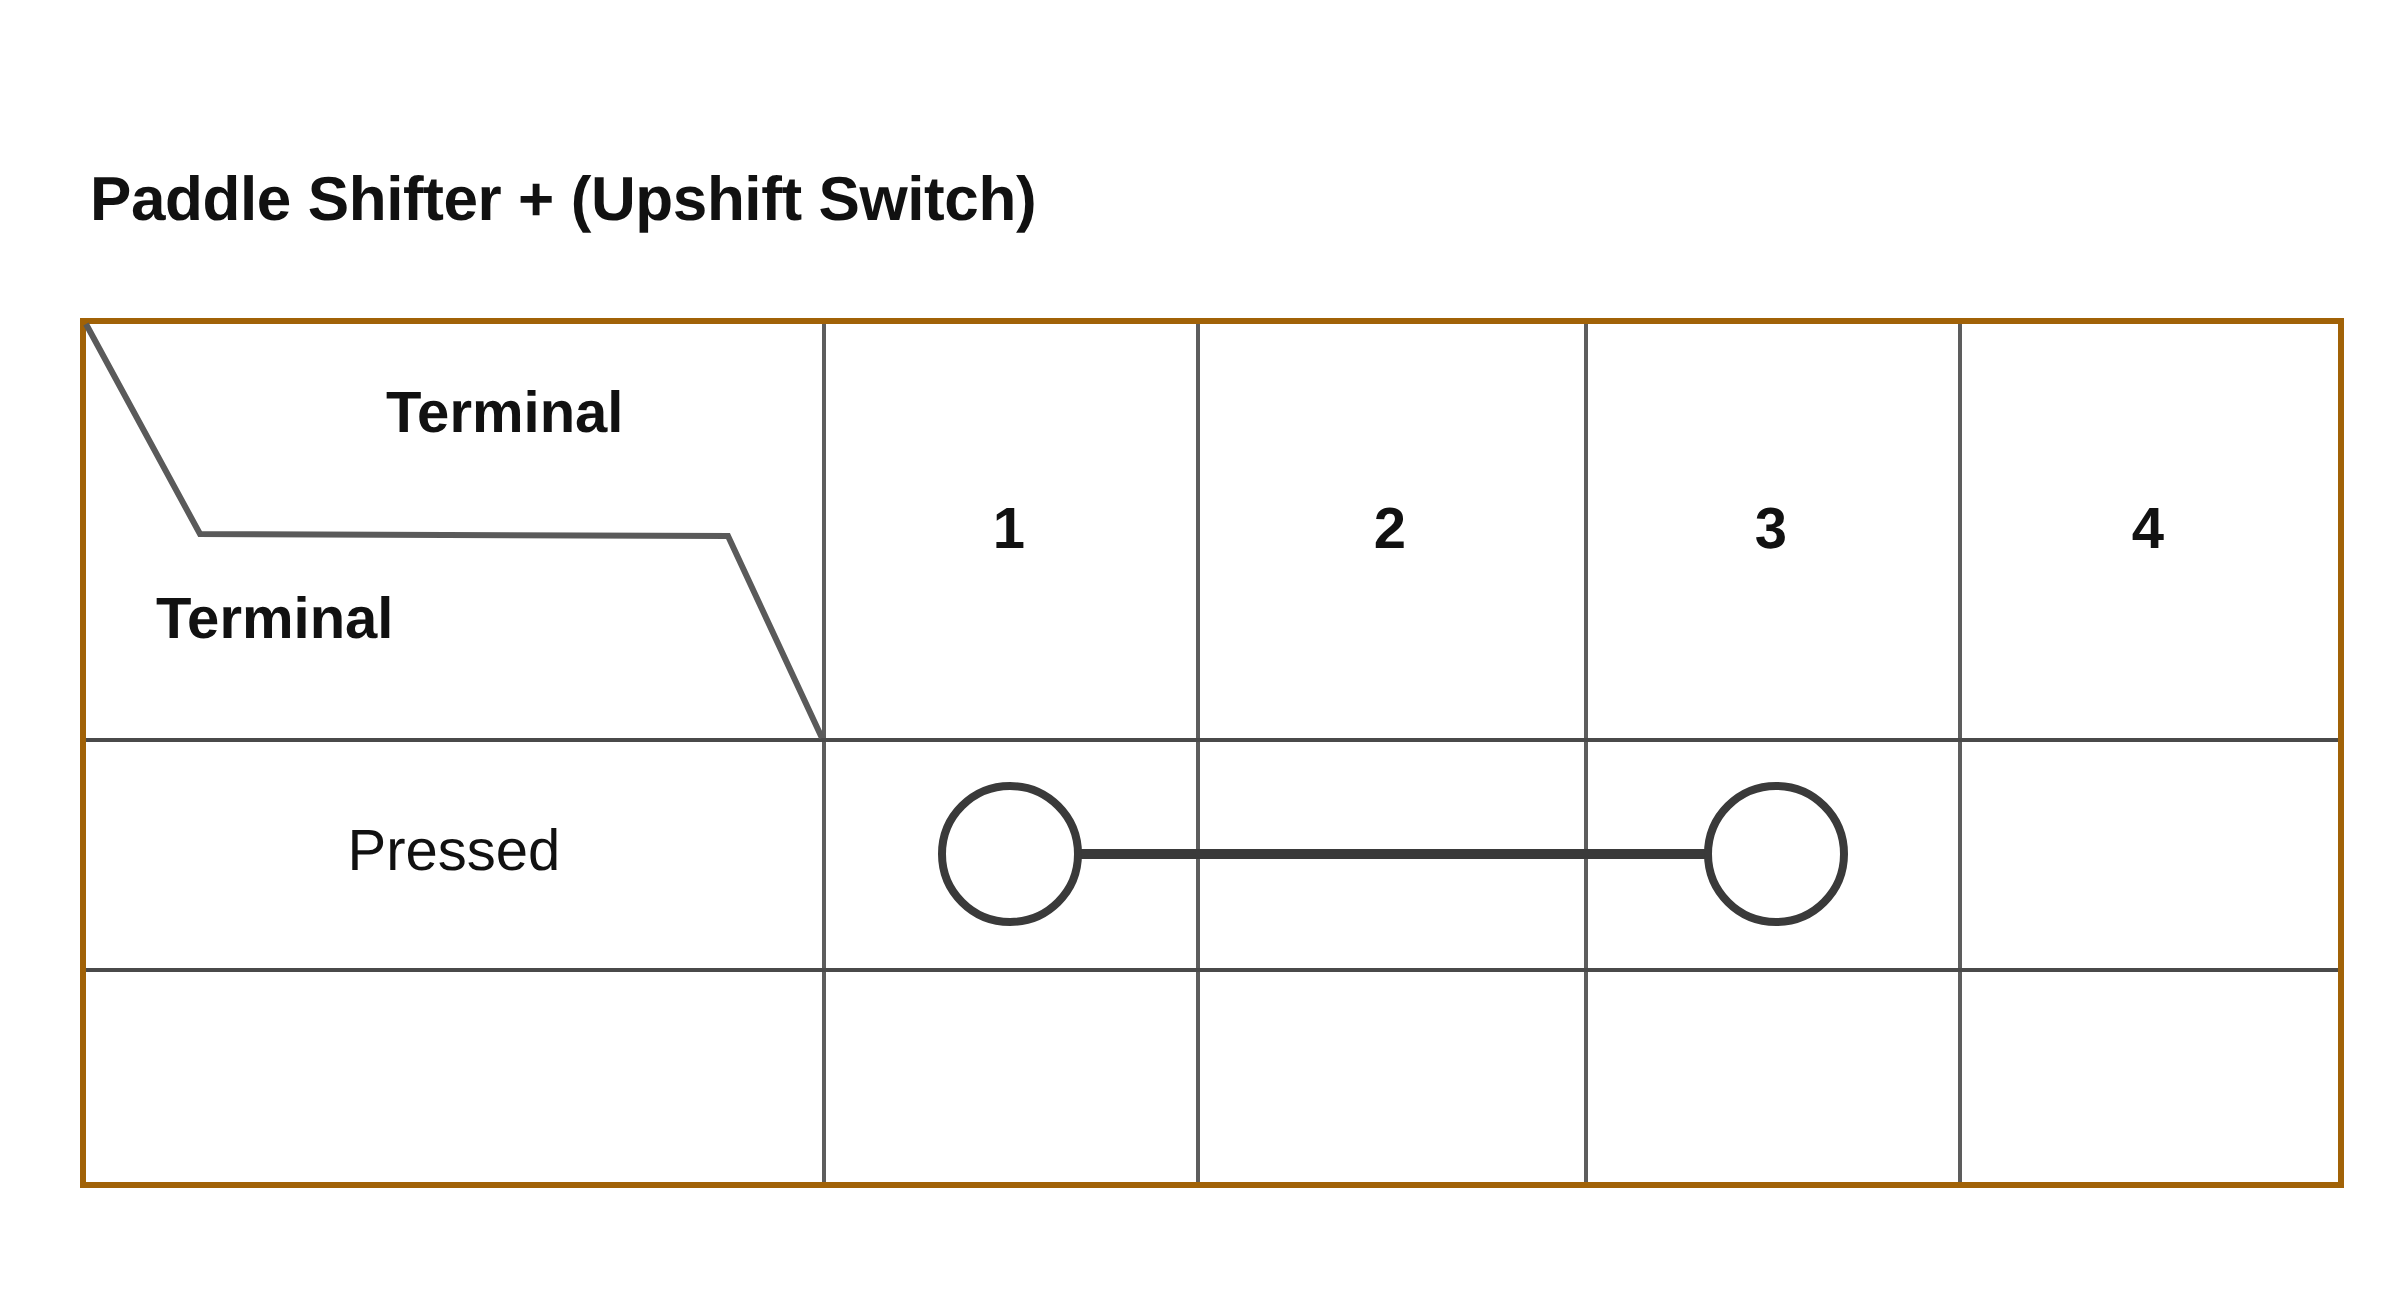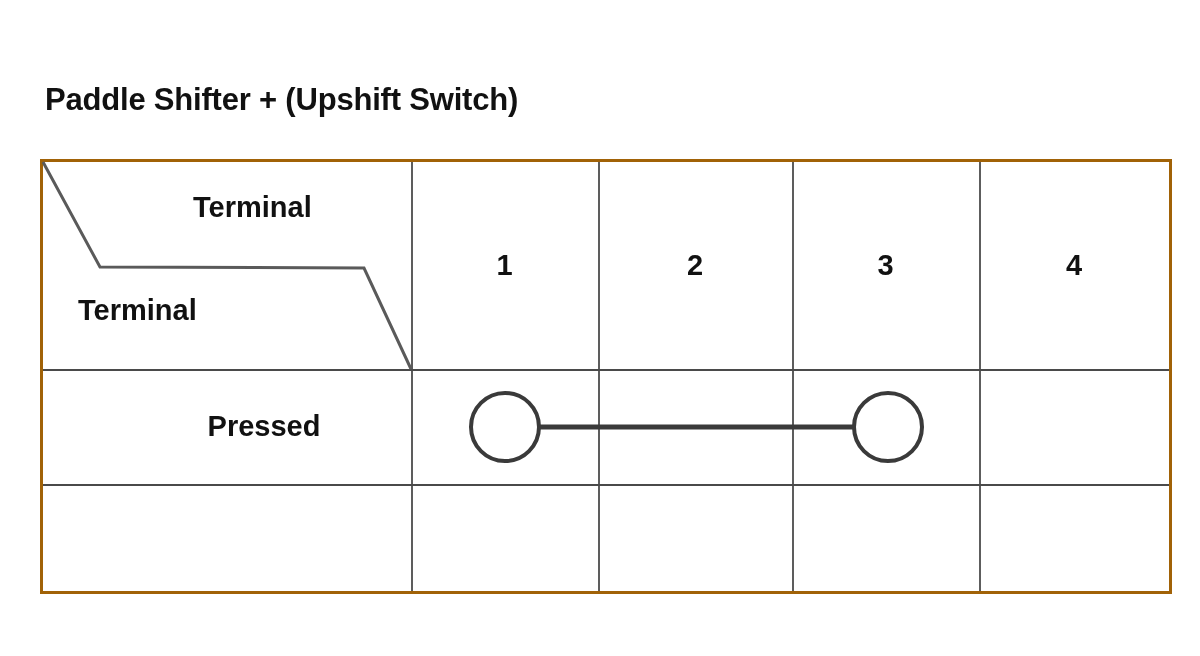--- a/index.html
+++ b/index.html
@@ -112,23 +112,22 @@
 
   
   .row-label {
     position: absolute;
     left: 0;
     width: 368px;
     display: flex;
     align-items: center;
     justify-content: center;
     font-size: 29px;
-    font-weight: bold;
+    font-weight: normal;
     color: #111111;
-    padding-left: 37px;
   }
 
   
   .contacts-layer {
     position: absolute;
     left: 0;
     top: 0;
     width: 1126px;
     height: 429px;
     pointer-events: none;

